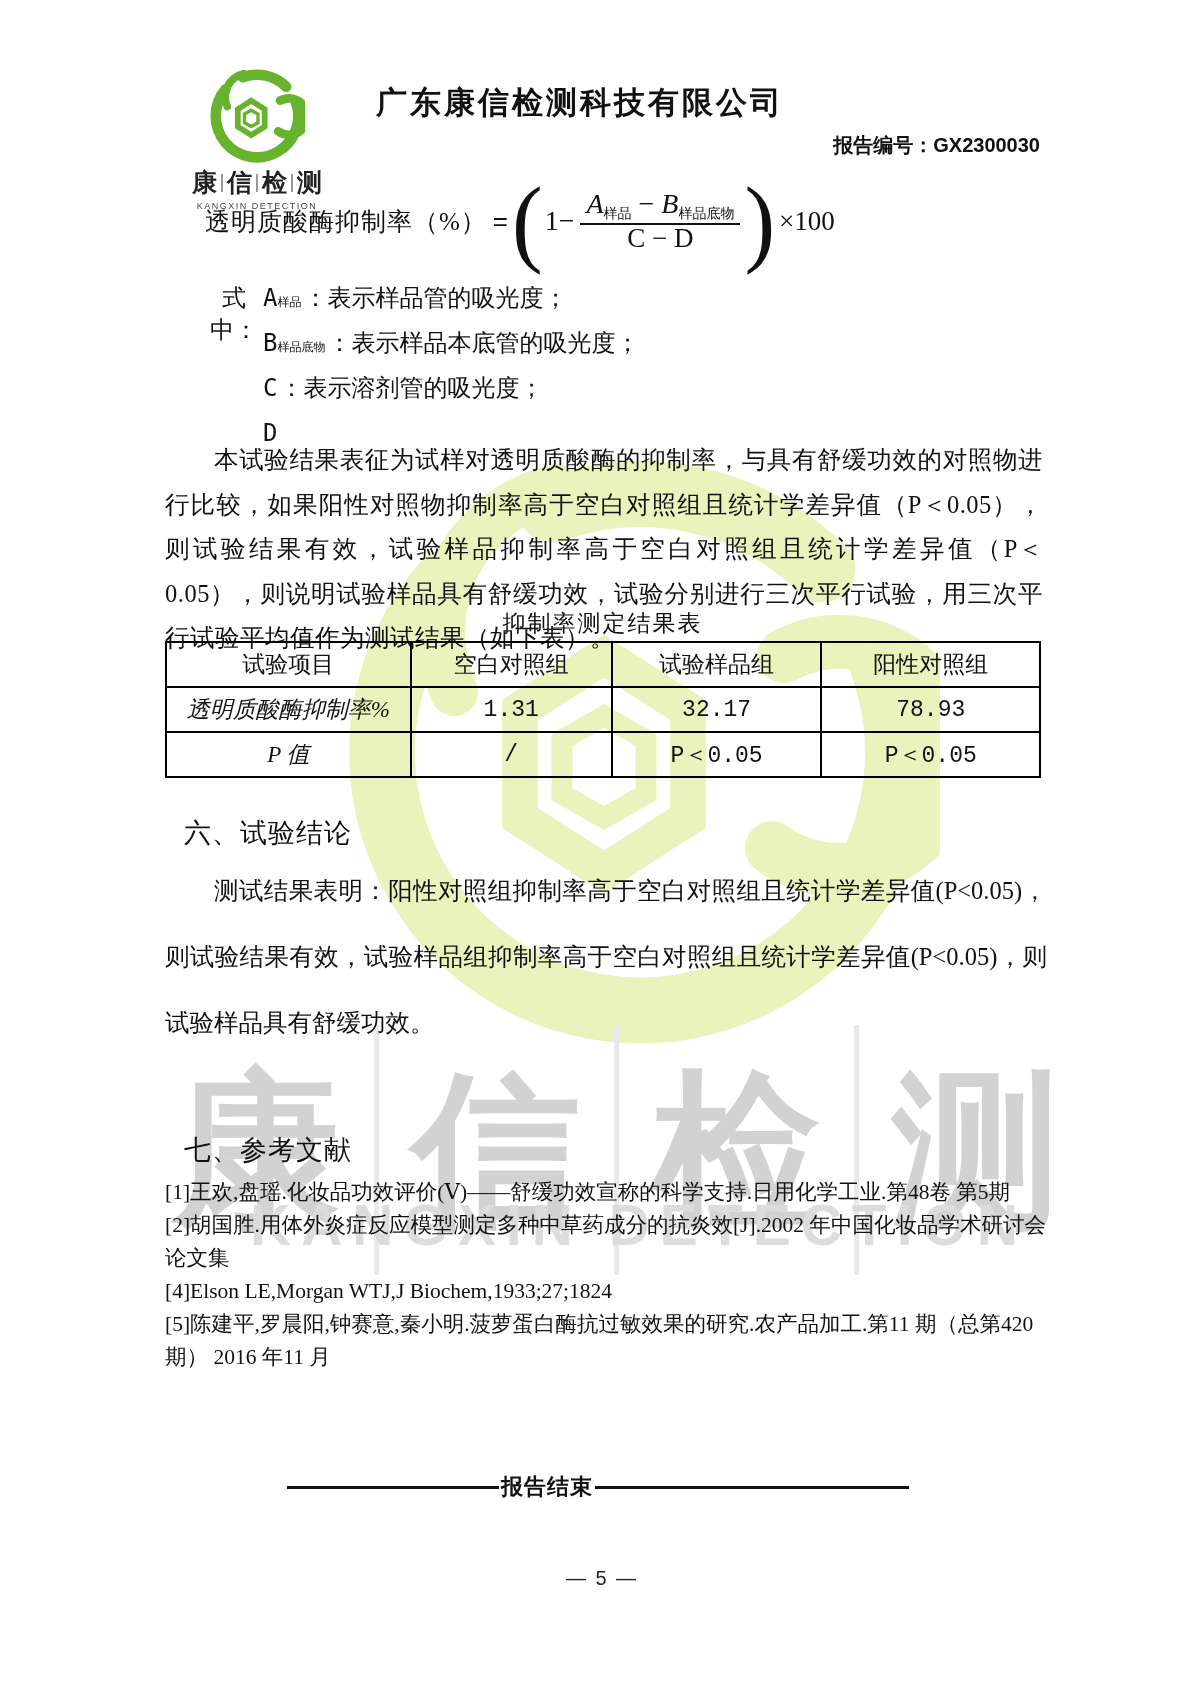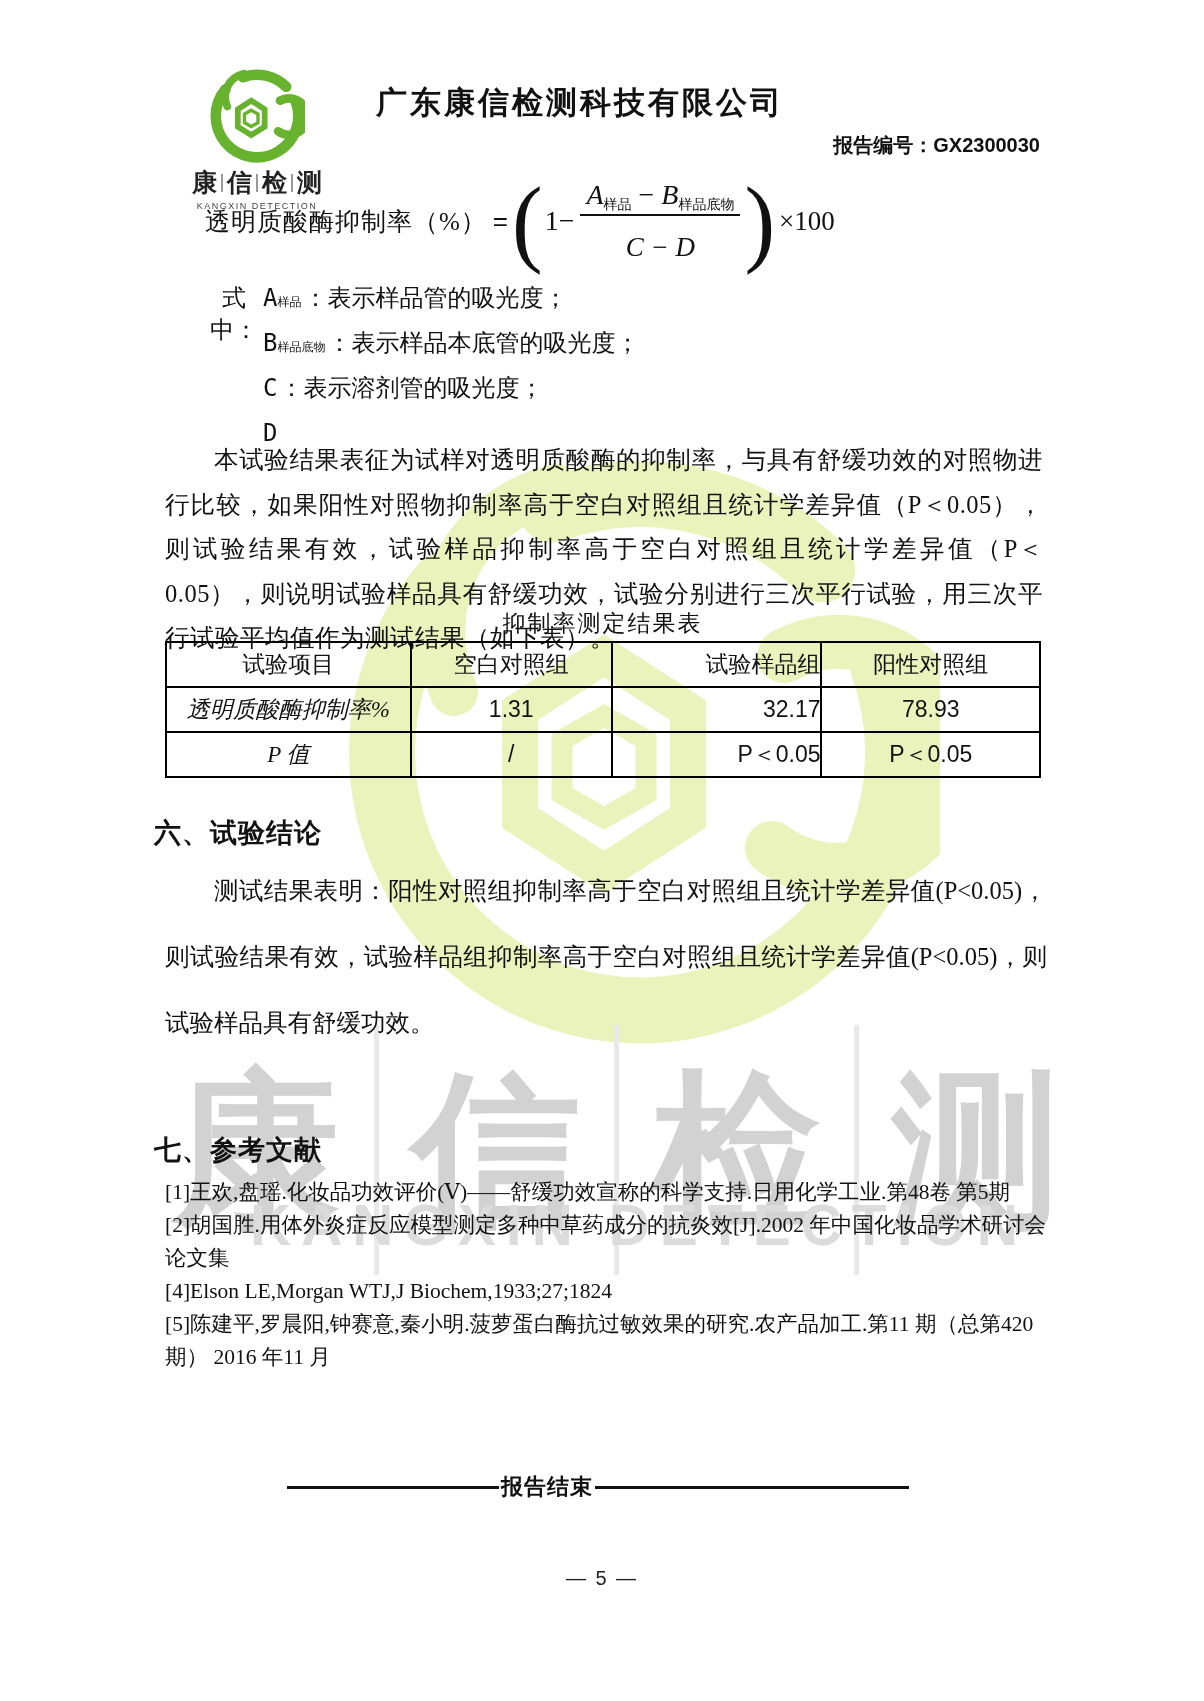--- a/index.html
+++ b/index.html
@@ -28,21 +28,21 @@
   .report-no { position:absolute; top:132px; left:740px; width:300px; text-align:right; font-family:"Liberation Sans","DejaVu Sans",sans-serif; font-weight:700; font-size:20px; }
 
   
   .formula { position:absolute; left:205px; top:175px; display:flex; align-items:center; }
   .f-lhs { font-size:25px; letter-spacing:1px; }
   .f-eq { font-size:26px; margin:0 4px 0 6px; font-family:"Liberation Sans","DejaVu Sans",sans-serif; }
   .f-paren { font-size:92px; font-weight:300; line-height:92px; transform:scaleY(1.05); font-family:"Liberation Serif",serif; }
   .f-one { font-size:28px; font-family:"Liberation Serif",serif; margin:0 2px; }
   .f-frac { display:inline-block; text-align:center; margin:0 4px; vertical-align:middle; }
   .f-num { padding:0 6px 4px 6px; border-bottom:2.5px solid #111; font-size:28px; }
-  .f-den { padding-top:18px; font-size:27px; font-style:italic; font-family:"Liberation Serif",serif; }
+  .f-den { padding-top:0; font-size:27px; font-family:"Liberation Serif",serif; }
   .f-var { font-style:italic; font-family:"Liberation Serif",serif; }
   .f-sub { font-size:14px; font-style:normal; vertical-align:-5px; }
   .f-times { font-size:27px; margin-left:4px; font-family:"Liberation Serif",serif; }
 
   
   .defs { position:absolute; left:205px; top:282px; font-size:24px; }
   .def-row { height:45px; display:flex; align-items:baseline; }
   .def-row .lead { width:58px;text-align:center; }
   .def-row.indent .lead { visibility:hidden; }
   .def-sym { font-family:"DejaVu Sans Mono","Liberation Mono",monospace; font-size:24px; }
@@ -51,27 +51,27 @@
 
   
   .main-paragraph { position:absolute; left:165px; top:438px; width:878px; font-size:24.5px; line-height:44.5px; text-align:justify; text-indent:2em; letter-spacing:.5px; }
 
   
   .table-title { position:absolute; left:165px; top:608px; width:875px; text-align:center; font-size:23px; letter-spacing:2px; }
   table.results { position:absolute; left:165px; top:641px; width:876px; border-collapse:collapse; table-layout:fixed; }
   table.results td { border:2px solid #000; height:45px; text-align:center; vertical-align:middle; font-size:23px; }
   table.results .c0 { width:28%; }
   table.results .c1 { width:23%; }
-  table.results .c2 { width:24%;text-align:right; }
+  table.results .c2 { width:24%; }
   table.results .c3 { width:25%; }
-  table.results .num { font-family:Liberation Sans, sans-serif; font-size:23px; }
+  table.results .num { font-family:Liberation Mono, monospace; font-size:23px; }
   table.results .rowlabel { font-style:italic; }
 
   
-  .sec-heading { position:absolute; left:154px; font-size:27px; font-weight:700; letter-spacing:1px; }
+  .sec-heading { position:absolute; left:184px; font-size:27px; font-weight:400; letter-spacing:1px; }
   .sec-six { top:815px; }
   .sec-seven { top:1132px; }
   .conclusion-text { position:absolute; left:165px; top:858px; width:882px; font-size:24.5px; line-height:66px; text-align:justify; text-indent:2em; }
 
   
   .refs { position:absolute; left:165px; top:1176px; width:892px; font-size:21.5px; line-height:33px; }
   .ref-item { margin-bottom:0; }
 
   
   .end-divider { position:absolute; left:287px; top:1472px; width:622px; display:flex; align-items:center; }

